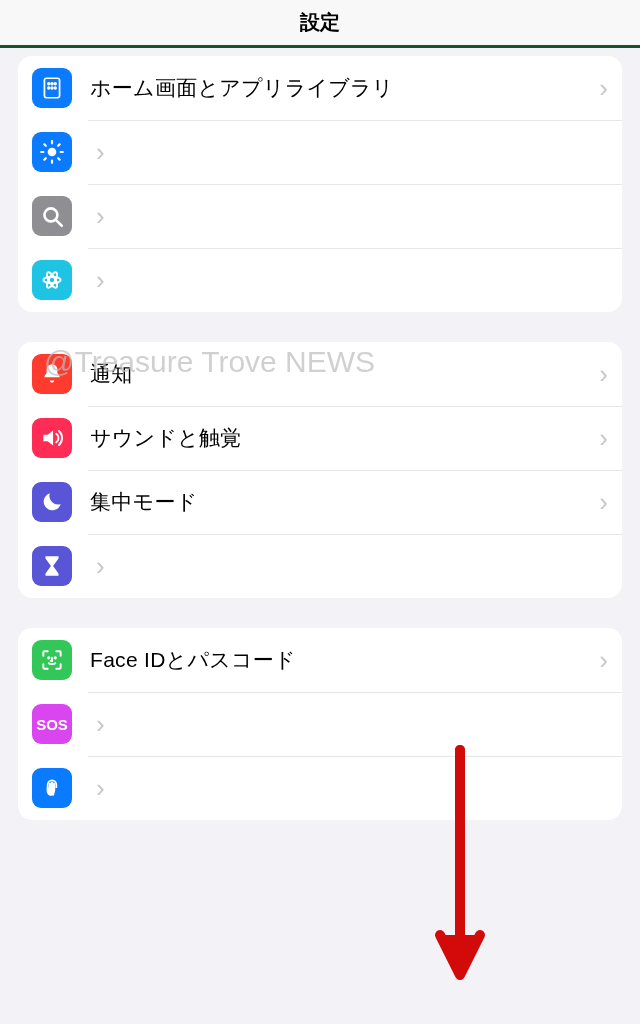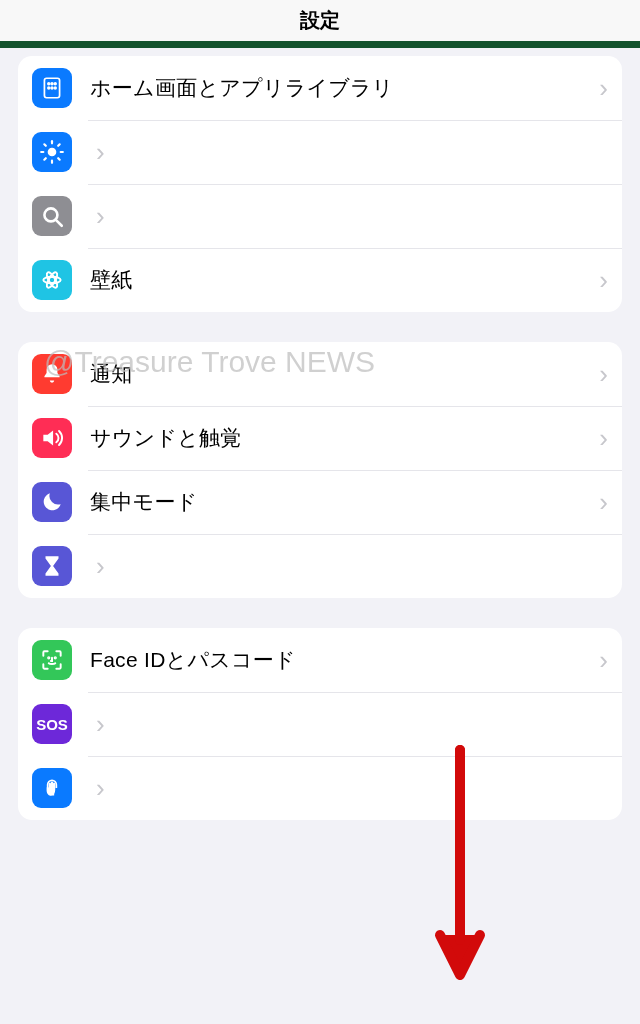--- a/index.html
+++ b/index.html
@@ -6,21 +6,21 @@
     body {
       font-family: -apple-system, "Helvetica Neue", Arial, sans-serif;
       background: #f2f2f7;
       width: 640px;
       height: 1024px;
       overflow: hidden;
       position: relative;
     }
     .header {
       background: #f8f8f8;
-      border-bottom: 7px solid #14532d;
+      border-bottom: 3px solid #14532d;
       height: 48px;
       display: flex;
       align-items: center;
       justify-content: center;
     }
     .title {
       font-size: 20px;
       font-weight: 600;
       color: #000;
     }
@@ -88,21 +88,21 @@
       pointer-events: none;
     }
     
     .bg-blue   { background: #0a7aff; }
     .bg-gray   { background: #8e8e93; }
     .bg-cyan   { background: #1fc4e4; }
     .bg-red    { background: #ff3b30; }
     .bg-pink   { background: #ff2d55; }
     .bg-indigo { background: #5856d6; }
     .bg-green  { background: #33c759; }
-    .bg-sos    { background: #6d28d9; color:#fff; font-weight:700; font-size:15px; }
+    .bg-sos    { background: #d946ef; color:#fff; font-weight:700; font-size:15px; }
   </style>
 </head>
 <body>
 
 <div class="header">
   <span class="title">設定</span>
 </div>
 
 <div class="group first">
   <div class="row">
@@ -149,21 +149,20 @@
   </div>
   <div class="row">
     <span class="icon bg-cyan">
       <svg viewBox="0 0 24 24" fill="none" stroke="currentColor" stroke-width="1.8">
           <circle cx="12" cy="12" r="3"></circle>
           <ellipse cx="12" cy="12" rx="8" ry="3" transform="rotate(0 12 12)"></ellipse>
           <ellipse cx="12" cy="12" rx="8" ry="3" transform="rotate(60 12 12)"></ellipse>
           <ellipse cx="12" cy="12" rx="8" ry="3" transform="rotate(120 12 12)"></ellipse>
         </svg>
     </span>
-    <span class="label">壁紙</span>
     <span class="chevron">›</span>
   </div>
 </div>
 
 <div class="group">
   <div class="row">
     <span class="icon bg-red">
       <svg viewBox="0 0 24 24" fill="currentColor">
           <path d="M12 3a5 5 0 0 0-5 5v3l-2 3v1h14v-1l-2-3V8a5 5 0 0 0-5-5z"></path>
           <path d="M10 18a2 2 0 0 0 4 0"></path>

